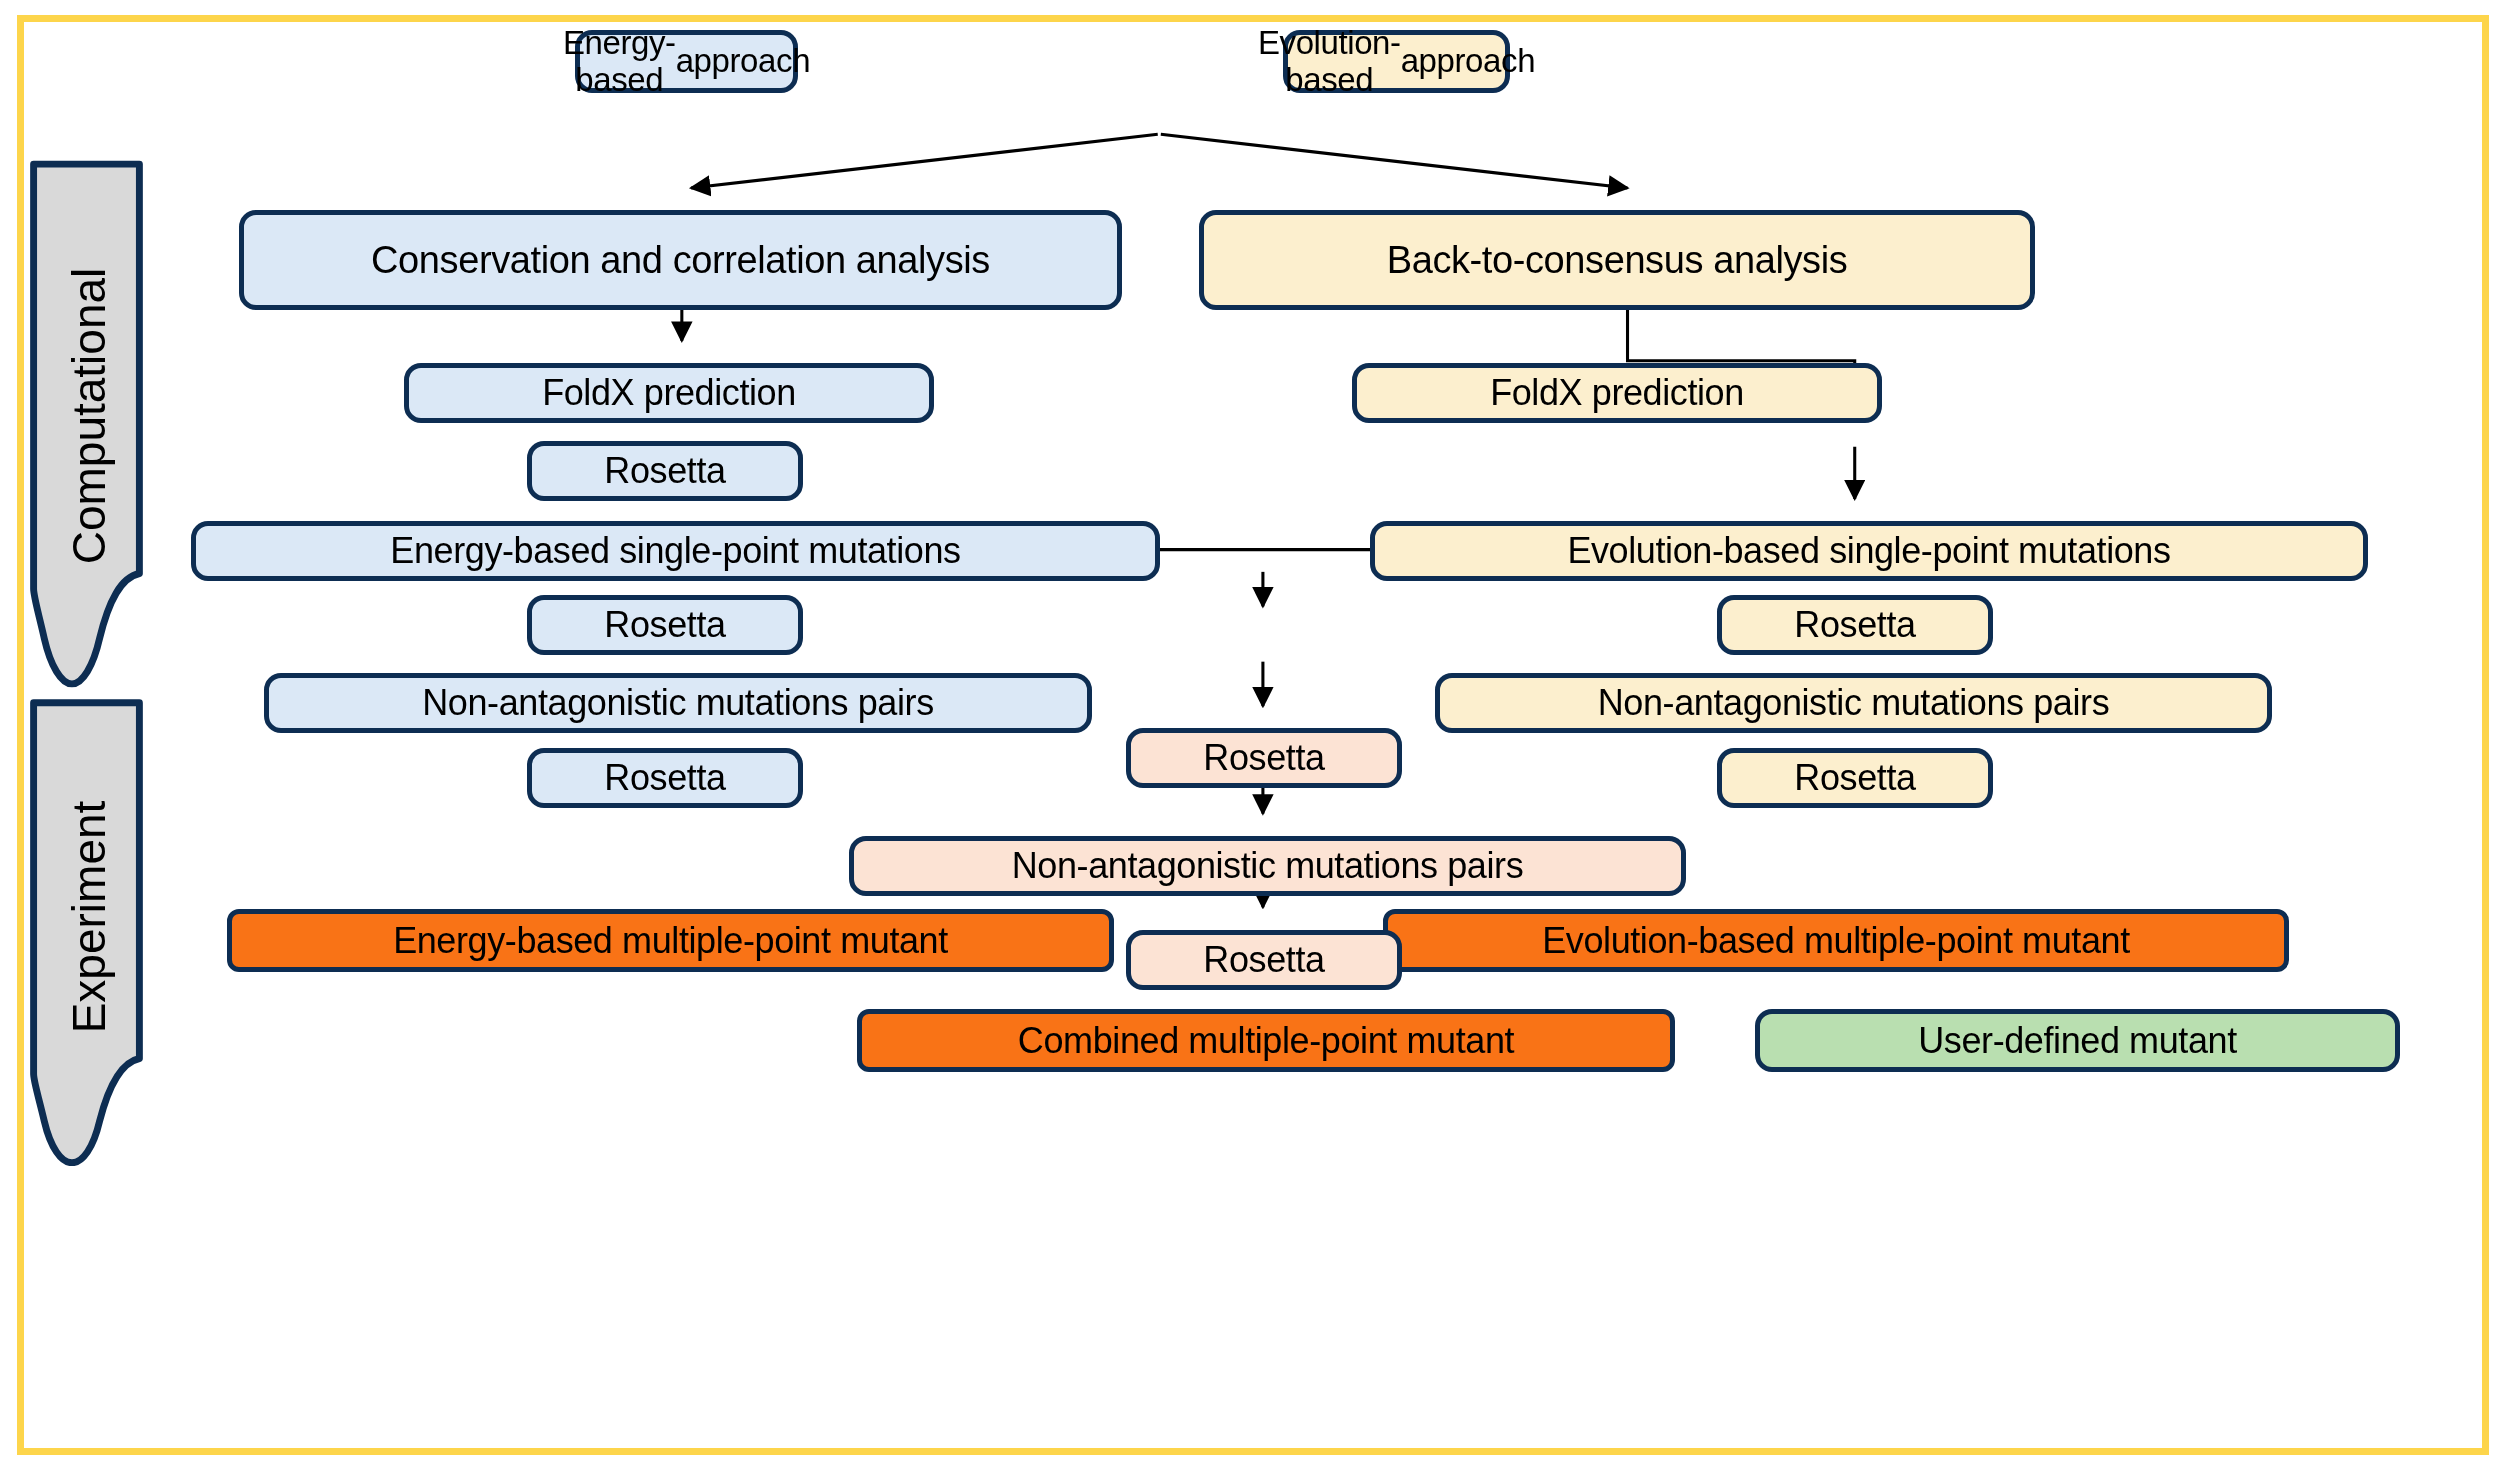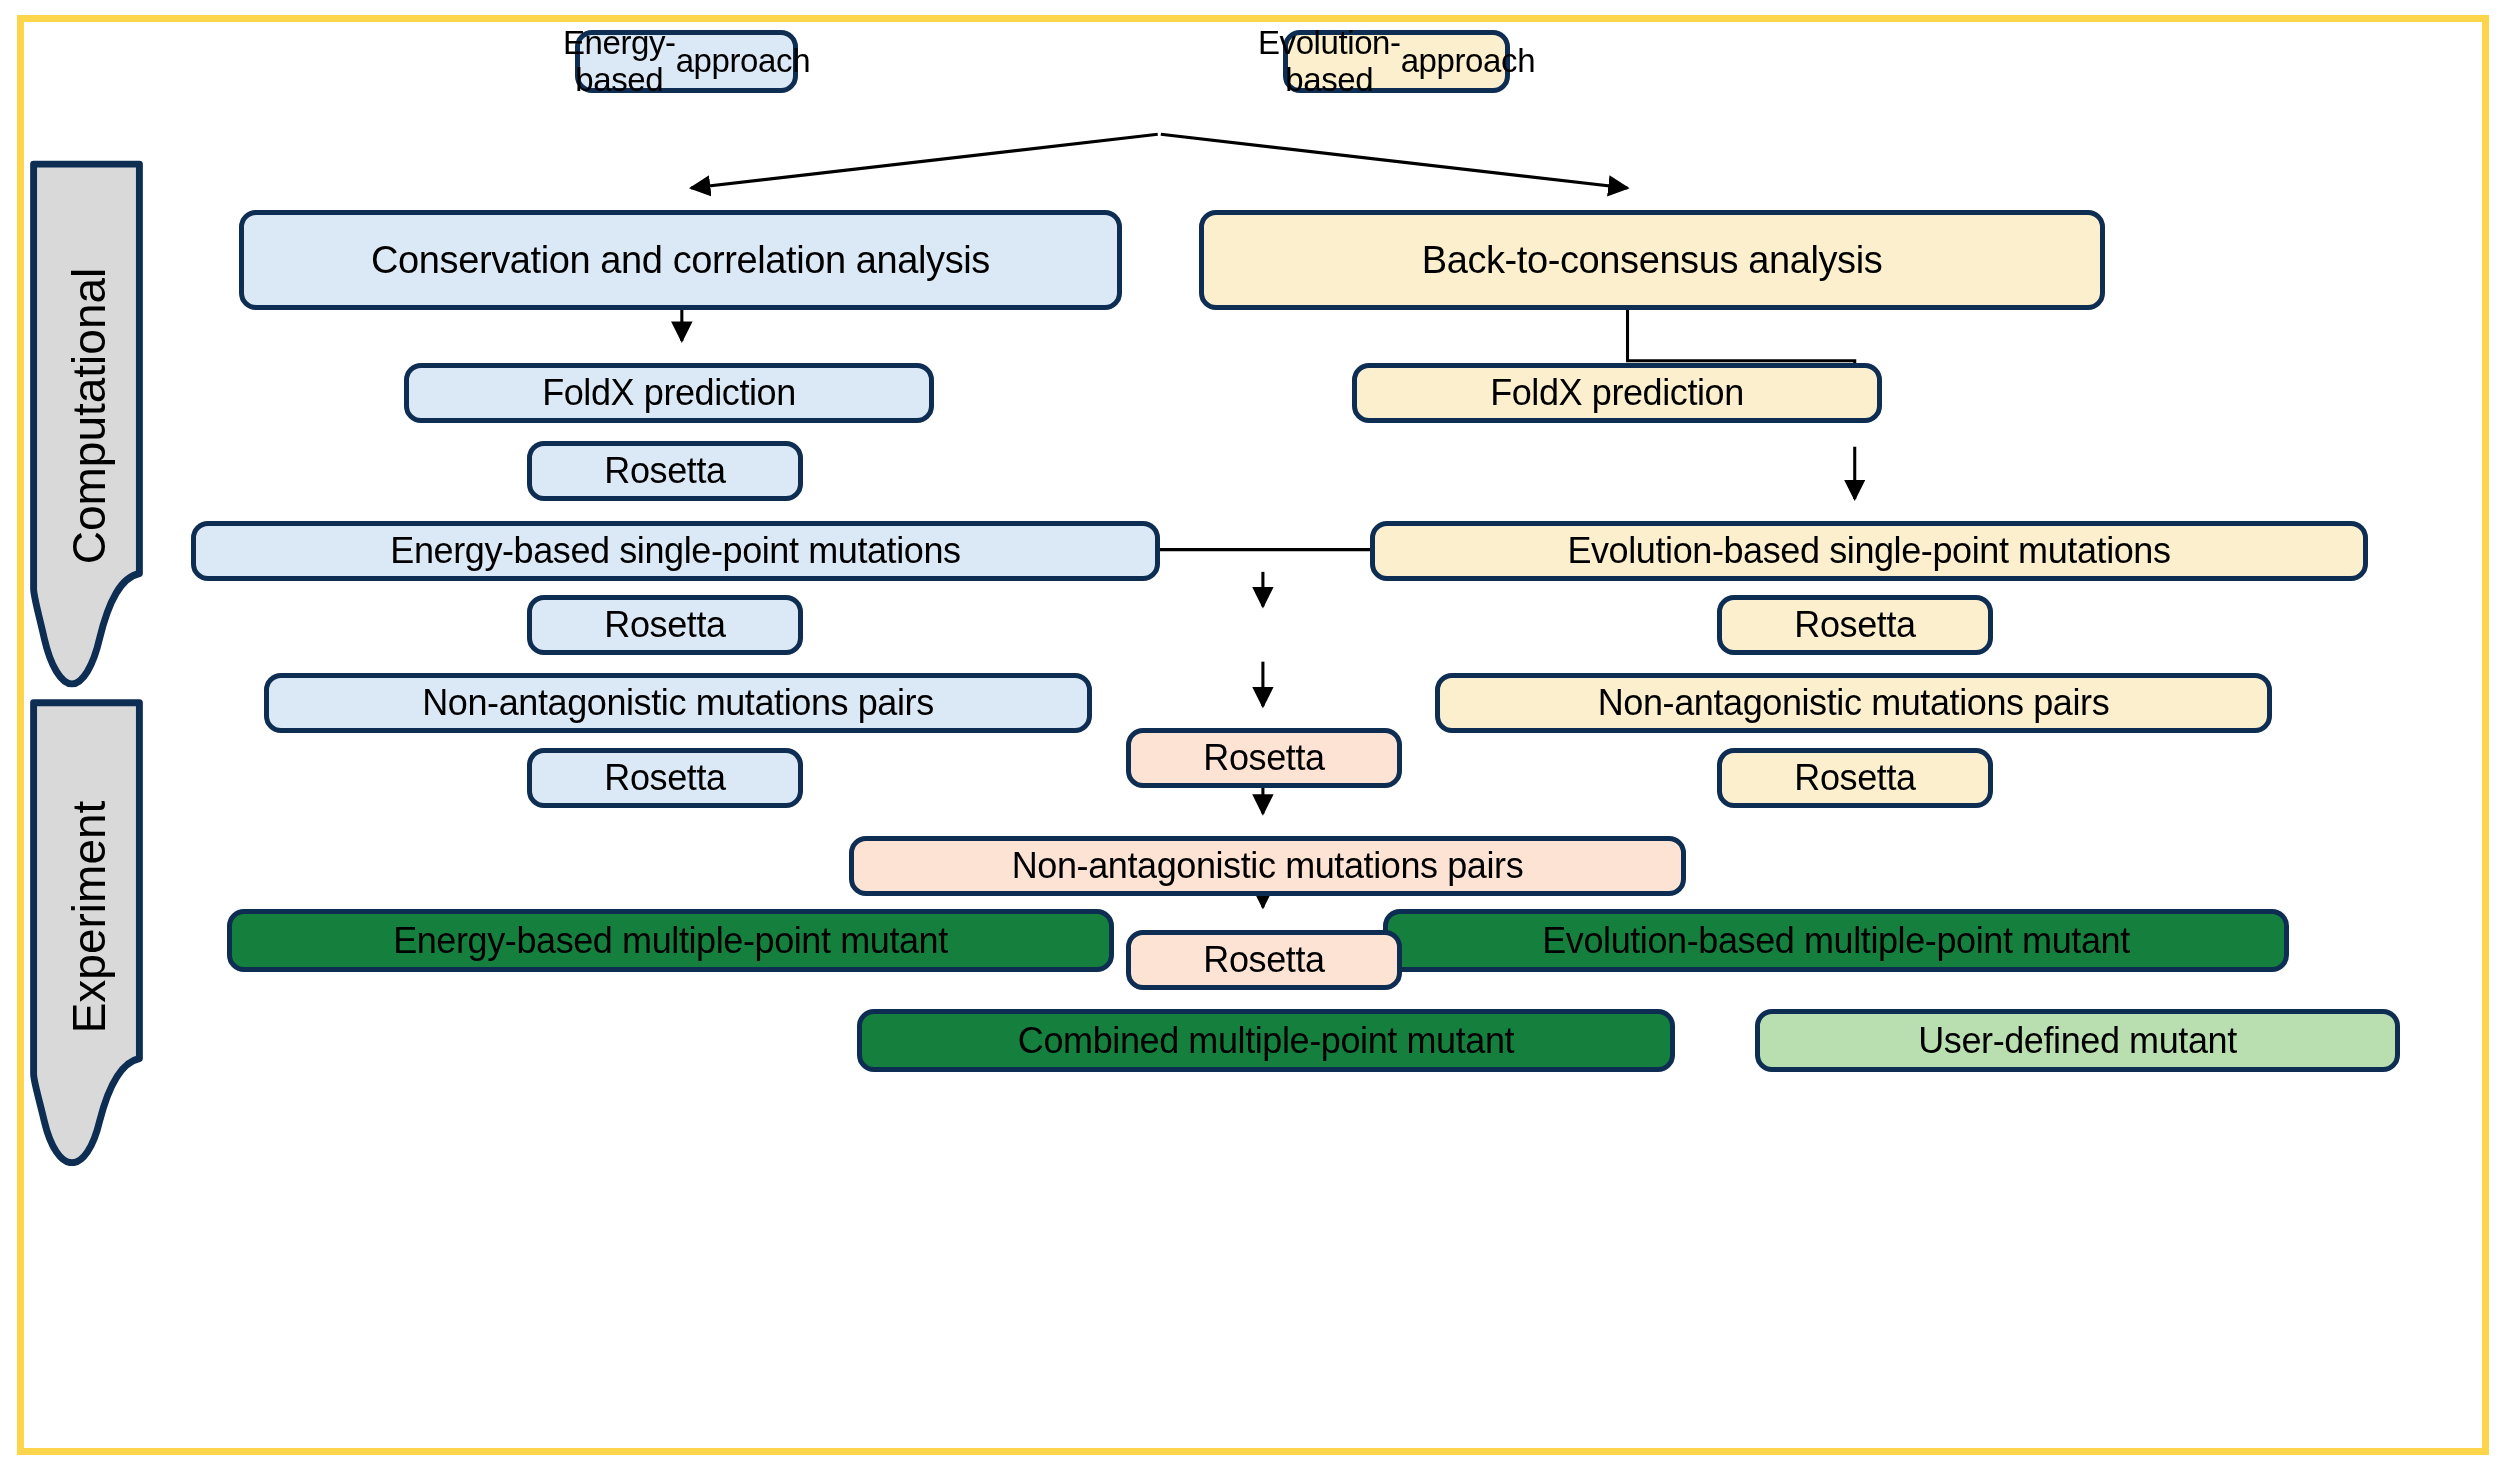--- a/index.html
+++ b/index.html
@@ -43,21 +43,21 @@
     color: #000000;
     font-weight: 400;
     line-height: 1.12;
     letter-spacing: -0.4px;
     font-family: "Liberation Sans", sans-serif;
     z-index: 5;
   }
   .node.sharp { border-radius: 0; }
   .blue   { background: #DBE8F6; }
   .yellow { background: #FCEFCE; }
-  .salmon { background: #15803d; }
+  .salmon { background: #f97316; border-radius: 12px; }
   .pink   { background: #FCE3D4; }
   .green  { background: #B9DFB0; }
 
   
   .ribbon {
     position: absolute;
     z-index: 4;
   }
   .ribbon svg { display: block; }
   .ribbon-label {
@@ -165,21 +165,21 @@
     <div class="node blue" style="left:167px; top:499px; width:969px; height:60px; font-size:36px;">Energy-based single-point mutations</div>
 
     <div class="node blue" style="left:503px; top:573px; width:276px; height:60px; font-size:36px;">Rosetta</div>
 
     <div class="node blue" style="left:240px; top:651px; width:828px; height:60px; font-size:36px;">Non-antagonistic mutations pairs</div>
 
     <div class="node blue" style="left:503px; top:726px; width:276px; height:60px; font-size:36px;">Rosetta</div>
 
     <div class="node salmon" style="left:203px; top:887px; width:887px; height:63px; font-size:36px;">Energy-based multiple-point mutant</div>
 
-    <div class="node yellow" style="left:1175px; top:188px; width:906px; height:100px; font-size:38px;">Back-to-consensus analysis</div>
+    <div class="node yellow" style="left:1175px; top:188px; width:836px; height:100px; font-size:38px;">Back-to-consensus analysis</div>
 
     <div class="node yellow" style="left:1328px; top:341px; width:530px; height:60px; font-size:36px;">FoldX prediction</div>
 
     <div class="node yellow" style="left:1346px; top:499px; width:998px; height:60px; font-size:36px;">Evolution-based single-point mutations</div>
 
     <div class="node yellow" style="left:1693px; top:573px; width:276px; height:60px; font-size:36px;">Rosetta</div>
 
     <div class="node yellow" style="left:1411px; top:651px; width:837px; height:60px; font-size:36px;">Non-antagonistic mutations pairs</div>
 
     <div class="node yellow" style="left:1693px; top:726px; width:276px; height:60px; font-size:36px;">Rosetta</div>

